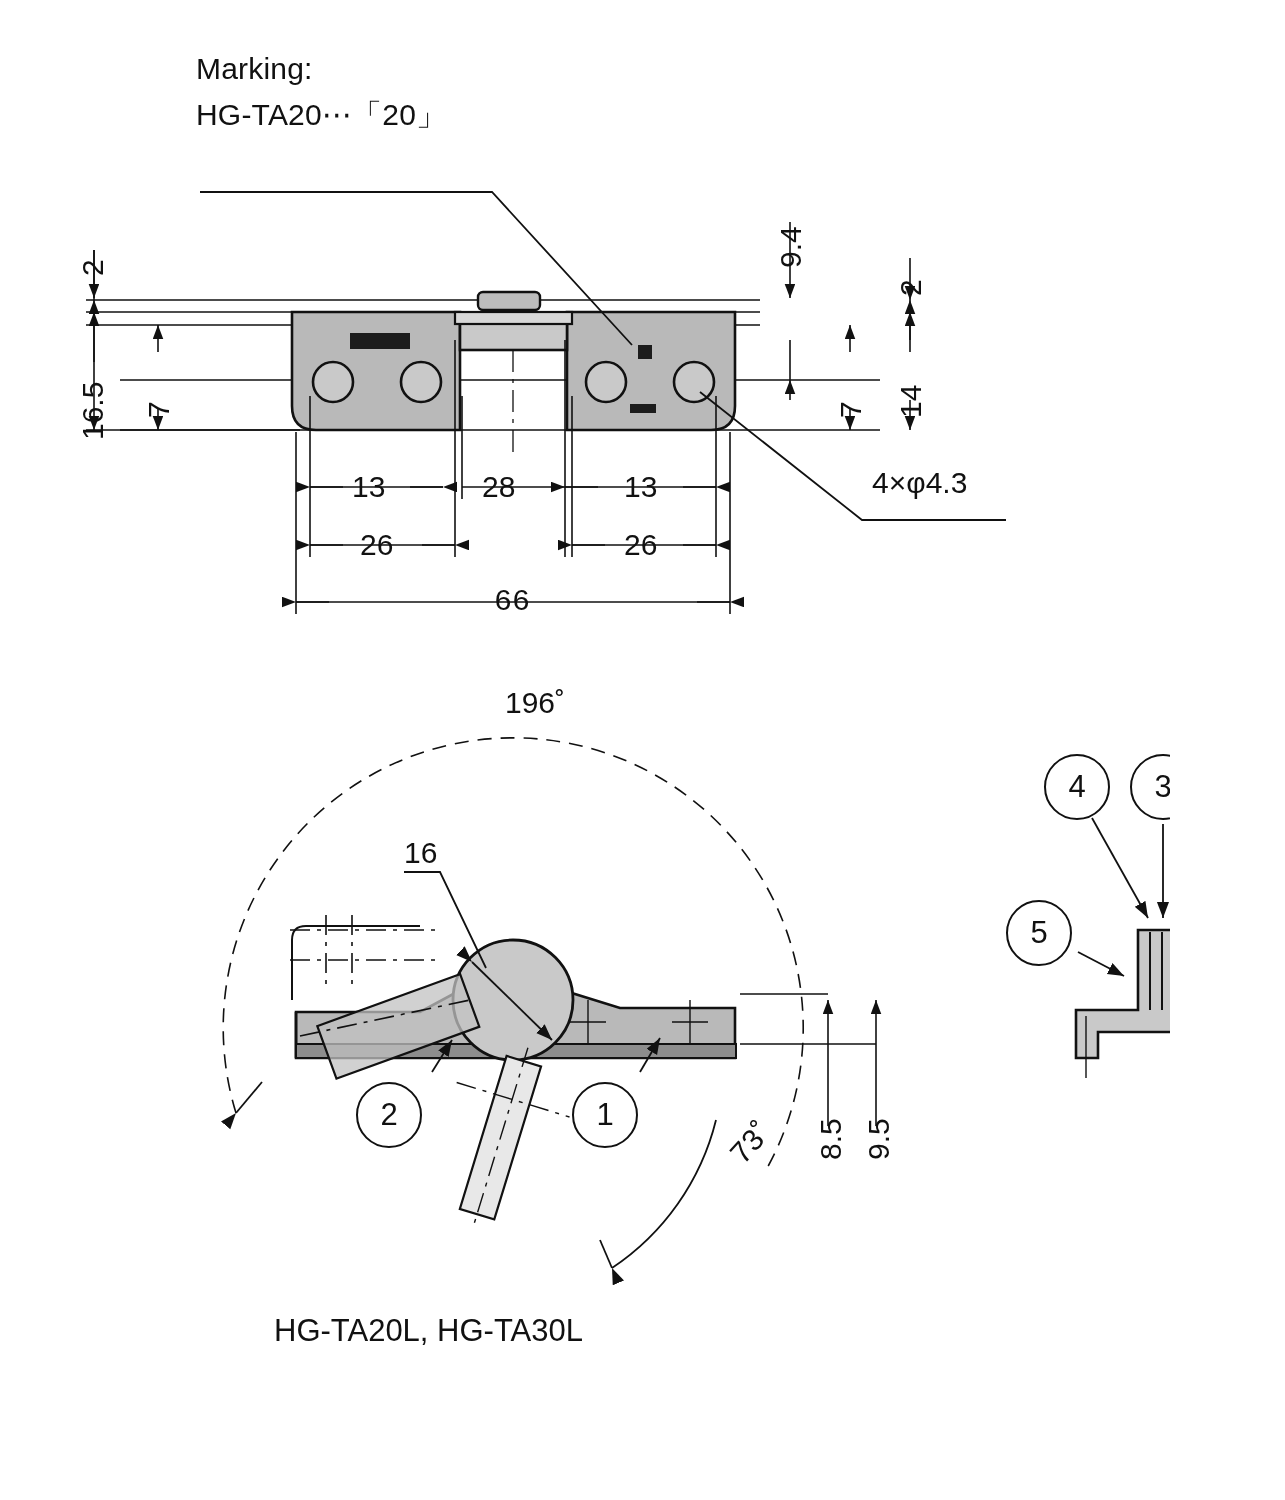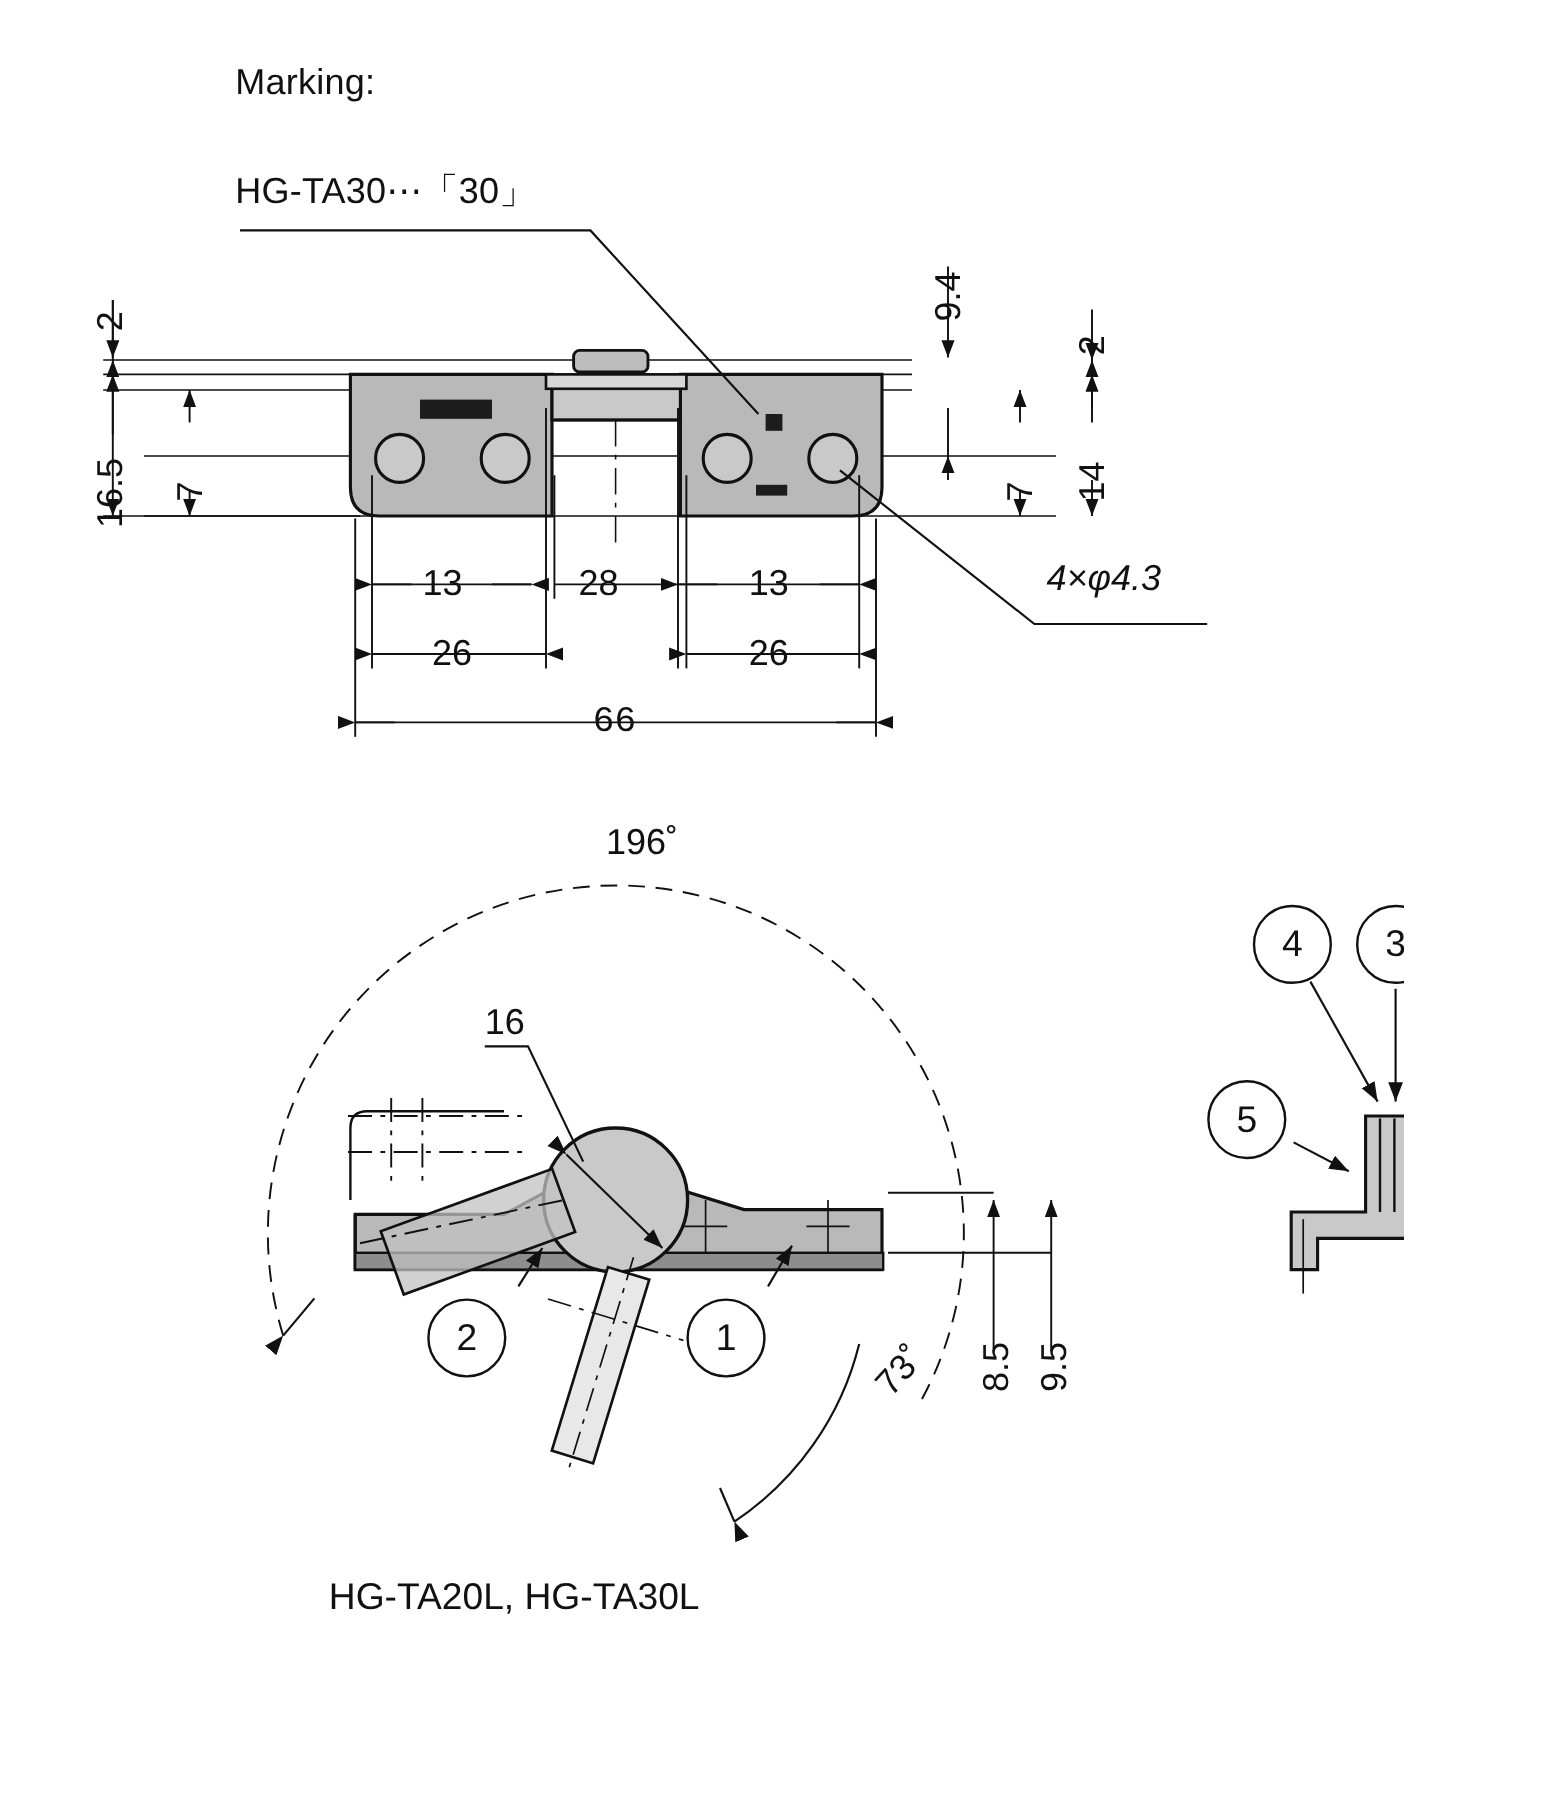--- a/index.html
+++ b/index.html
@@ -238,38 +238,38 @@
         <line x1="1086" y1="1016" x2="1086" y2="1078"></line>
       </g>
 
       <line x1="1092" y1="818" x2="1148" y2="918" stroke="#111" stroke-width="1.8" marker-end="url(#ahs)"></line>
       <line x1="1163" y1="824" x2="1163" y2="918" stroke="#111" stroke-width="1.8" marker-end="url(#ahs)"></line>
       <line x1="1078" y1="952" x2="1124" y2="976" stroke="#111" stroke-width="1.8" marker-end="url(#ahs)"></line>
     </g>
   </svg>
 
   <div class="lbl marking" style="left:196px; top:50px;">Marking:</div>
-  <div class="lbl marking" style="left:196px; top:141px;">HG-TA30⋯「30」</div>
+  <div class="lbl marking" style="left:196px; top:96px;">HG-TA20⋯「20」</div>
 
   <div class="lbl dim vert" style="left:74px; top:276px;">2</div>
   <div class="lbl dim vert" style="left:74px; top:440px;">16.5</div>
   <div class="lbl dim vert" style="left:140px; top:418px;">7</div>
 
   <div class="lbl dim vert" style="left:772px; top:268px;">9.4</div>
   <div class="lbl dim vert" style="left:892px; top:296px;">2</div>
   <div class="lbl dim vert" style="left:892px; top:418px;">14</div>
   <div class="lbl dim vert" style="left:832px; top:418px;">7</div>
 
   <div class="lbl dim" style="left:352px; top:468px;">13</div>
   <div class="lbl dim" style="left:482px; top:468px;">28</div>
   <div class="lbl dim" style="left:624px; top:468px;">13</div>
   <div class="lbl dim" style="left:360px; top:526px;">26</div>
   <div class="lbl dim" style="left:624px; top:526px;">26</div>
   <div class="lbl dim" style="left:494px; top:584px;font-family:Liberation Mono, monospace;">66</div>
-  <div class="lbl dim" style="left:872px; top:464px;font-style:italic;">4×φ4.3</div>
+  <div class="lbl dim" style="left:872px; top:464px;">4×φ4.3</div>
 
   <div class="lbl dim" style="left:505px; top:684px;">196˚</div>
   <div class="lbl dim" style="left:404px; top:834px;text-align:right;">16</div>
   <div class="lbl dim vert" style="left:812px; top:1160px;">8.5</div>
   <div class="lbl dim vert" style="left:860px; top:1160px;">9.5</div>
   <div class="lbl dim" style="left:722px; top:1146px; transform-origin:left top; transform:rotate(-48deg);">73˚</div>
 
   <div class="balloon" style="left:356px; top:1082px;">2</div>
   <div class="balloon" style="left:572px; top:1082px;">1</div>
   <div class="balloon" style="left:1044px; top:754px;">4</div>

